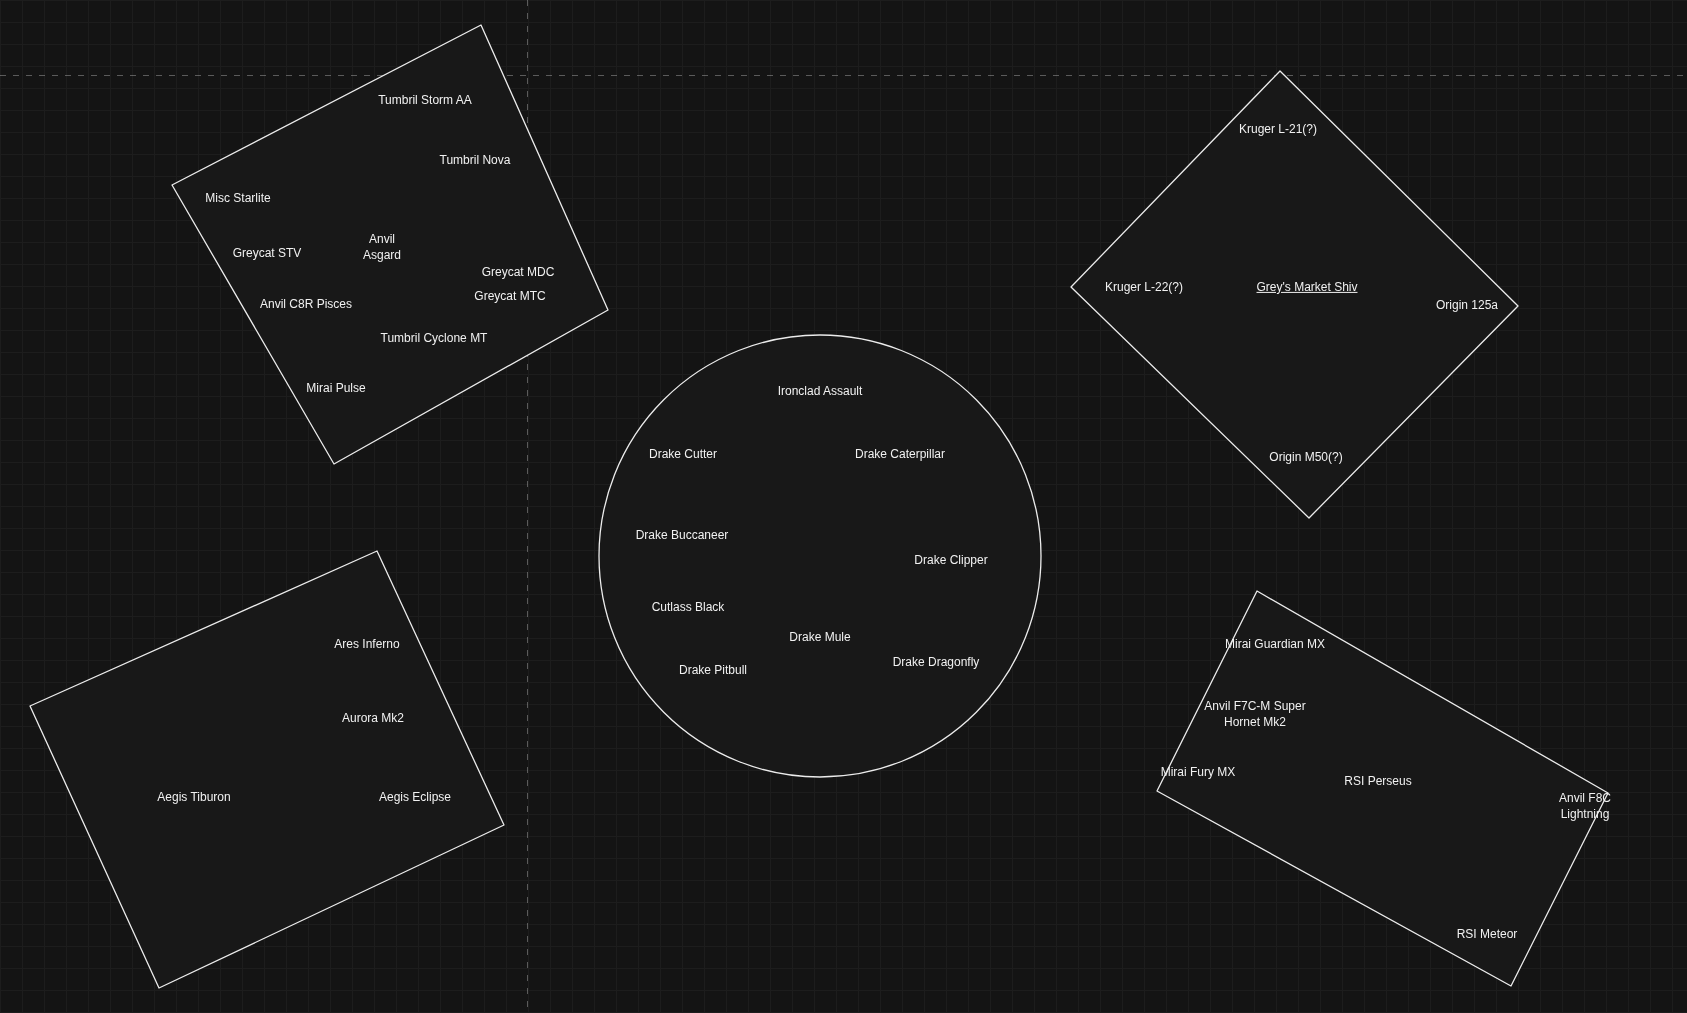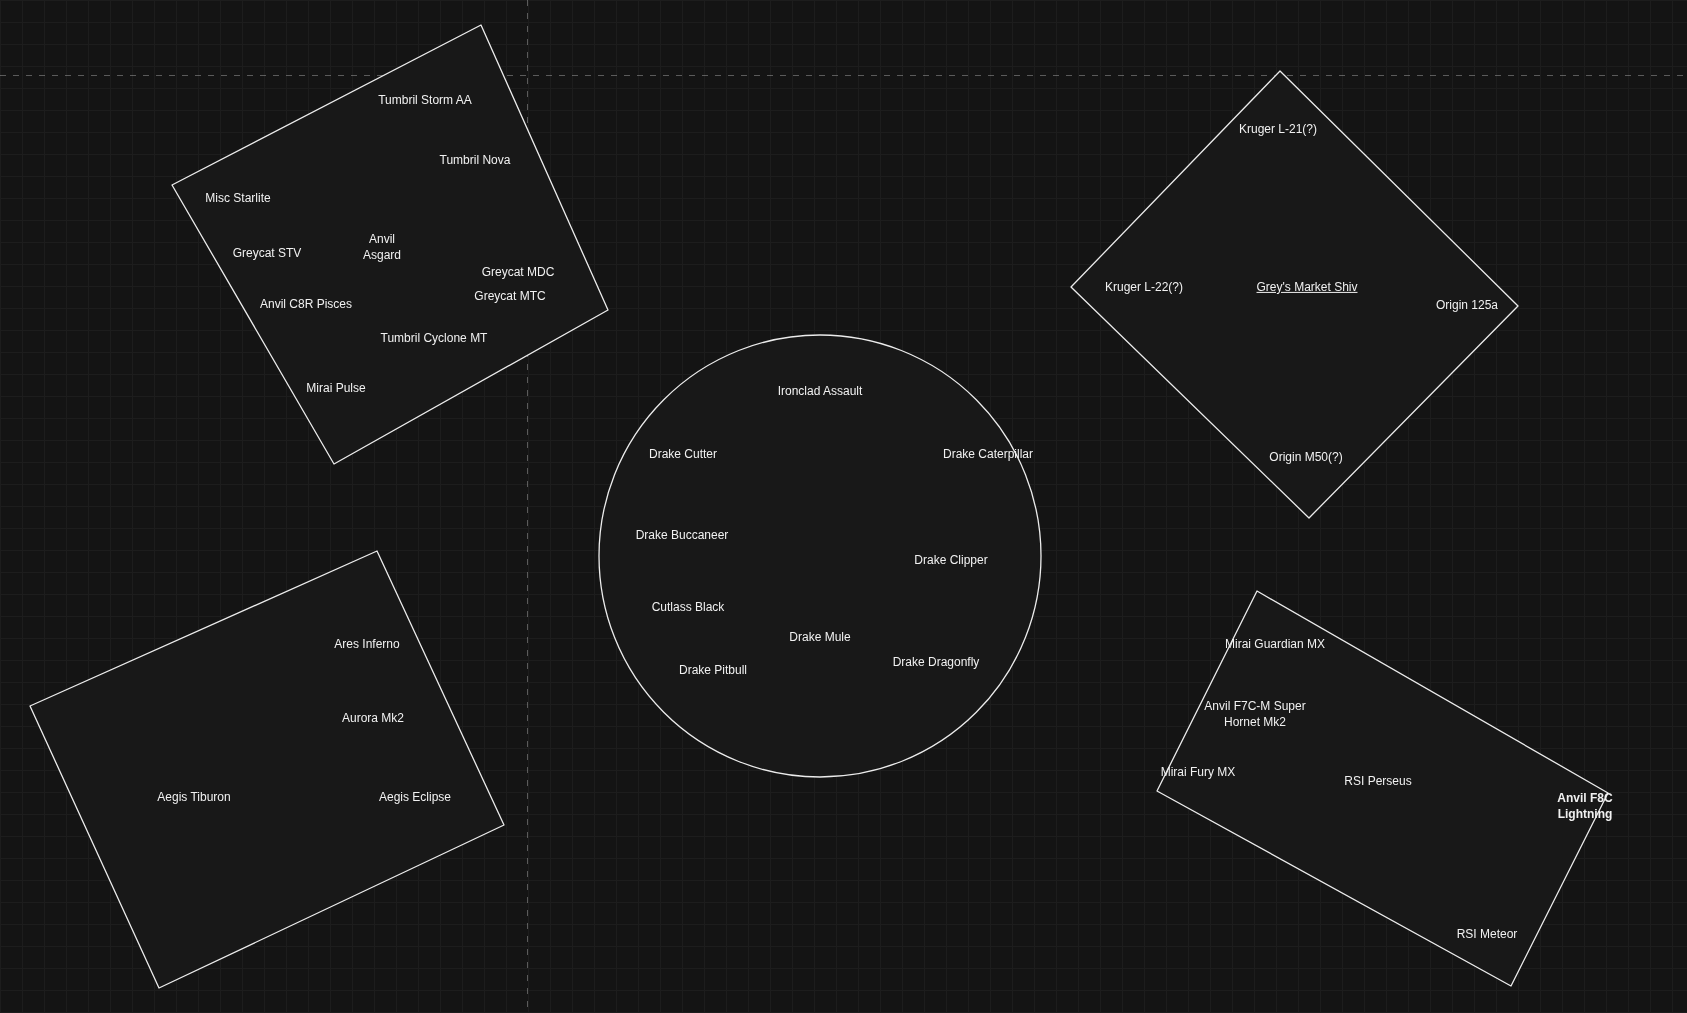--- a/index.html
+++ b/index.html
@@ -83,32 +83,32 @@
       <div class="ship-label" style="left: 306px; top: 304px;">Anvil C8R Pisces</div>
       <div class="ship-label" style="left: 434px; top: 338px;">Tumbril Cyclone MT</div>
       <div class="ship-label" style="left: 336px; top: 372px; margin-top: 16px;">Mirai Pulse</div>
       <div class="ship-label" style="left: 1278px; top: 129px;">Kruger L-21(?)</div>
       <div class="ship-label" style="left: 1144px; top: 287px;">Kruger L-22(?)</div>
       <div class="ship-label" style="left: 1307px; top: 287px; text-decoration: underline;">Grey's Market Shiv</div>
       <div class="ship-label" style="left: 1467px; top: 305px;">Origin 125a</div>
       <div class="ship-label" style="left: 1306px; top: 457px;">Origin M50(?)</div>
       <div class="ship-label" style="left: 820px; top: 391px;">Ironclad Assault</div>
       <div class="ship-label" style="left: 683px; top: 454px;">Drake Cutter</div>
-      <div class="ship-label" style="left: 988px; top: 454px; text-align: right;">Drake Caterpillar</div>
+      <div class="ship-label" style="left: 900px; top: 454px; text-align: right;">Drake Caterpillar</div>
       <div class="ship-label" style="left: 682px; top: 535px;">Drake Buccaneer</div>
       <div class="ship-label" style="left: 951px; top: 560px;">Drake Clipper</div>
       <div class="ship-label" style="left: 688px; top: 607px;">Cutlass Black</div>
       <div class="ship-label" style="left: 820px; top: 637px;">Drake Mule</div>
       <div class="ship-label" style="left: 713px; top: 670px;">Drake Pitbull</div>
       <div class="ship-label" style="left: 936px; top: 662px;">Drake Dragonfly</div>
       <div class="ship-label" style="left: 343px; top: 644px; margin-left: 24px;">Ares Inferno</div>
       <div class="ship-label" style="left: 373px; top: 718px;">Aurora Mk2</div>
       <div class="ship-label" style="left: 194px; top: 797px;">Aegis Tiburon</div>
       <div class="ship-label" style="left: 415px; top: 797px;">Aegis Eclipse</div>
       <div class="ship-label" style="left: 1275px; top: 644px;">Mirai Guardian MX</div>
       <div class="ship-label" style="left: 1255px; top: 714px;">Anvil F7C-M Super
 Hornet Mk2</div>
       <div class="ship-label" style="left: 1198px; top: 772px;">Mirai Fury MX</div>
       <div class="ship-label" style="left: 1378px; top: 781px;">RSI Perseus</div>
-      <div class="ship-label" style="left: 1585px; top: 806px; font-weight: bold;">Anvil F8C Lightning</div>
+      <div class="ship-label" style="left: 1585px; top: 806px;">Anvil F8C Lightning</div>
       <div class="ship-label" style="left: 1487px; top: 934px;">RSI Meteor</div>
     </div>
 </div>
 
 </body></html>

